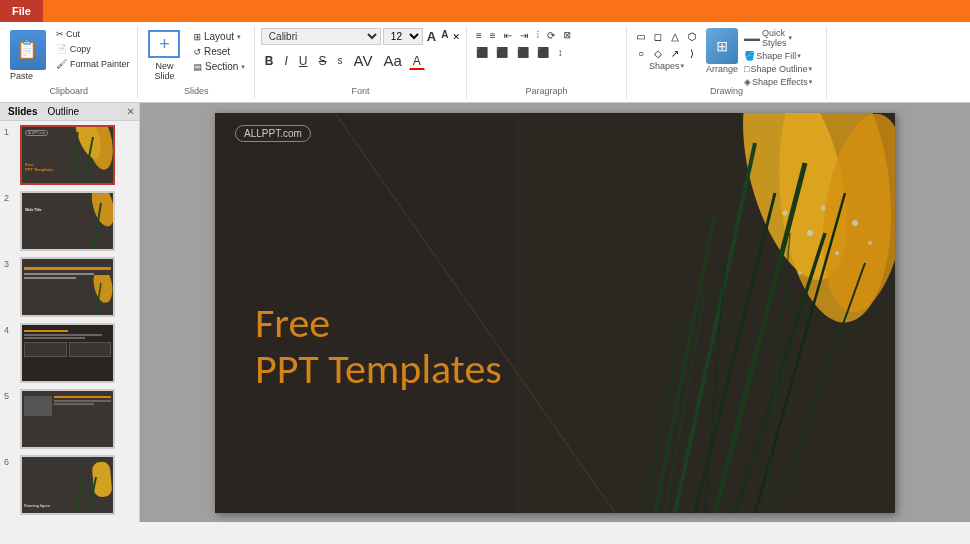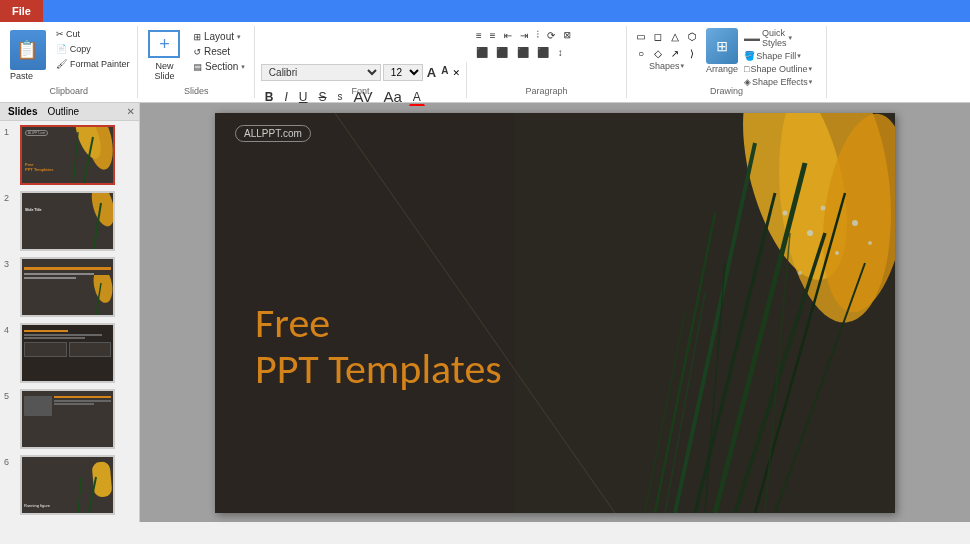--- a/index.html
+++ b/index.html
@@ -1,19 +1,19 @@
 <!DOCTYPE html>
 <html><head>
   <meta charset="utf-8">
   <style>
     * { margin: 0; padding: 0; box-sizing: border-box; }
     body { width: 970px; height: 544px; overflow: hidden; font-family: 'Segoe UI', Arial, sans-serif; font-size: 11px; background: #f0f0f0; }
 
     
-    .title-bar { display: flex; height: 22px; background: #3b82f6; align-items: center; }
+    .title-bar { display: flex; height: 22px; background: #f97316; align-items: center; }
     .file-tab { background: #c0392b; color: white; font-weight: bold; font-size: 11px; padding: 3px 12px; height: 100%; display: flex; align-items: center; cursor: pointer; }
     .title-tabs { display: flex; align-items: flex-end; padding-left: 5px; flex: 1; }
     .title-tab { background: #e8e8e8; color: #333; font-size: 11px; padding: 2px 14px; margin-right: 1px; border-radius: 3px 3px 0 0; cursor: pointer; border: 1px solid #ccc; border-bottom: none; height: 18px; display: flex; align-items: center; }
     .title-tab.active { background: #fff; color: #333; }
 
     
     .ribbon { background: #fff; border-bottom: 1px solid #ccc; }
     .ribbon-content { display: flex; padding: 4px 0; background: #fff; height: 80px; }
 
     .ribbon-group { display: flex; flex-direction: column; border-right: 1px solid #e0e0e0; padding: 2px 6px; min-width: 60px; position: relative; }
@@ -29,21 +29,21 @@
     .clip-btns { display: flex; flex-direction: column; gap: 3px; margin-left: 2px; }
     .clip-btn { font-size: 9px; color: #333; cursor: pointer; padding: 1px 2px; display: flex; align-items: center; gap: 2px; white-space: nowrap; }
     .new-slide-btn { display: flex; flex-direction: column; align-items: center; cursor: pointer; padding: 2px 4px; }
 
     
     .slides-ribbon-group { min-width: 90px; }
     .slides-btns { display: flex; flex-direction: column; gap: 2px; padding-top: 2px; }
     .slides-btn { font-size: 10px; color: #333; cursor: pointer; padding: 1px 3px; display: flex; align-items: center; gap: 3px; white-space: nowrap; }
 
     
-    .font-group { min-width: 200px; margin-top: 36px; }
+    .font-group { min-width: 200px; }
     .font-row1 { display: flex; gap: 2px; align-items: center; margin-bottom: 3px; }
     .font-select { font-size: 10px; border: 1px solid #ccc; padding: 1px 3px; width: 120px; color: #333; }
     .font-size-select { font-size: 10px; border: 1px solid #ccc; padding: 1px 3px; width: 40px; }
     .font-size-btns { display: flex; gap: 1px; }
     .font-size-btn { font-size: 11px; cursor: pointer; padding: 0 2px; color: #333; }
     .font-row2 { display: flex; gap: 3px; align-items: center; }
     .font-btn { font-size: 12px; cursor: pointer; padding: 1px 3px; color: #333; border: 1px solid transparent; }
     .font-btn.bold { font-weight: bold; }
     .font-btn.italic { font-style: italic; }
     .font-btn.underline { text-decoration: underline; }

